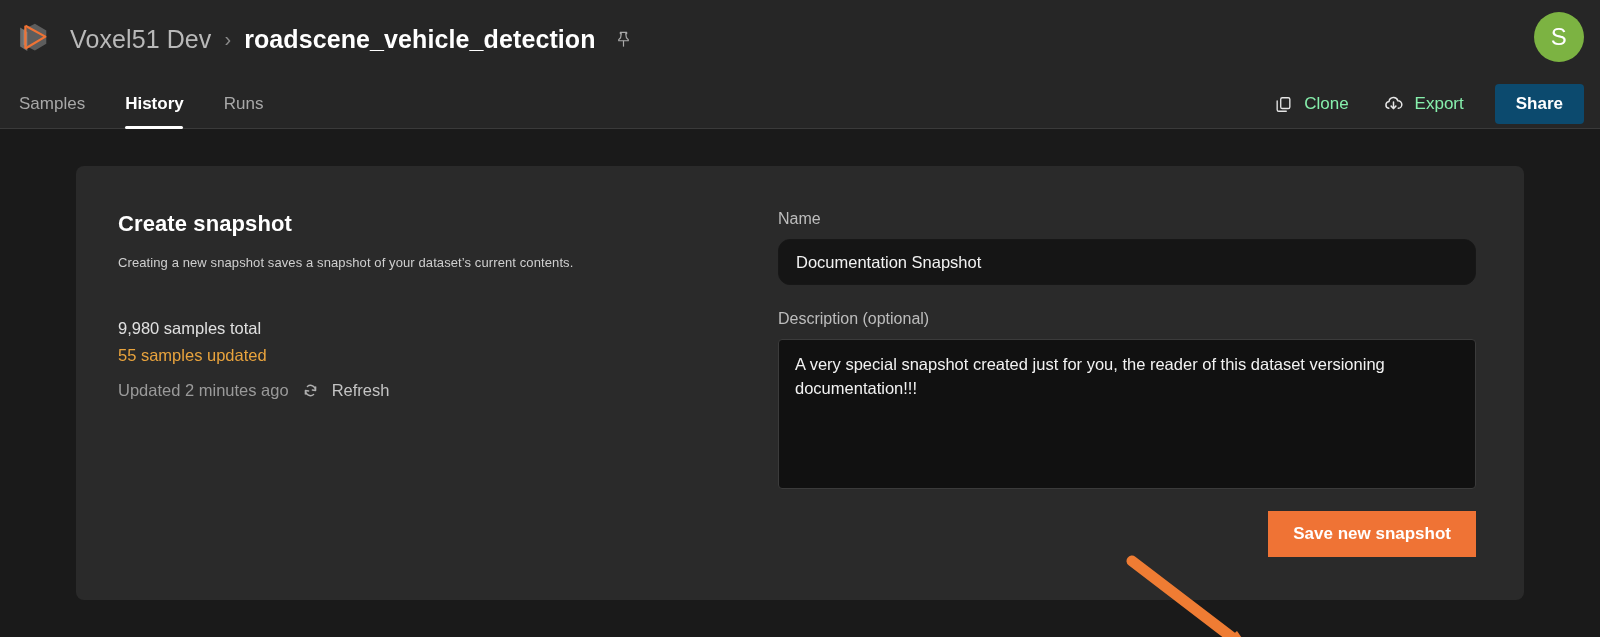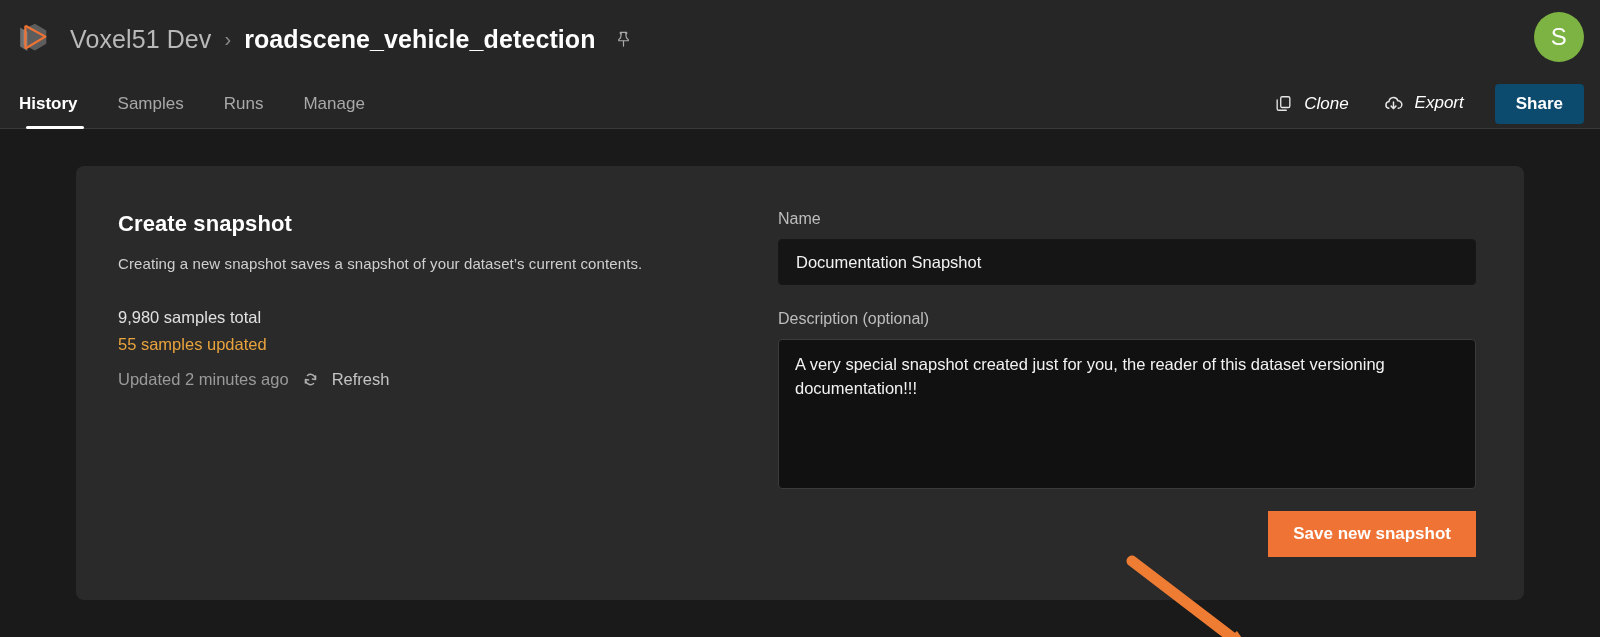--- a/index.html
+++ b/index.html
@@ -152,32 +152,31 @@
     right: 16px;
     top: 0;
     height: 51px;
     display: flex;
     align-items: center;
     gap: 0;
   }
 
   .action-btn {
     display: flex;
-    align-items: flex-start;
+    align-items: flex-end;
     gap: 11px;
     padding: 8px 17px;
     font-size: 17px;
-    color: #ffffff;
+    color: #86efac;
     cursor: pointer;
     background: transparent;
     border: none;
     border-radius: 4px;
     font-family: inherit;
     white-space: nowrap;
-    font-style: italic;
   }
 
   .action-btn svg { display: block; }
 
   .share-btn {
     margin-left: 14px;
     background: #0c4a6e;
     color: #ffffff;
     font-size: 17px;
     font-weight: bold;
@@ -225,23 +224,23 @@
 
   .card-title {
     font-size: 22px;
     font-weight: bold;
     color: #ffffff;
     margin-bottom: 18px;
     letter-spacing: 0.1px;
   }
 
   .card-sub {
-    font-size: 15px;
+    font-size: 13px;
     color: #cfcfcf;
-    margin-bottom: 36px;
+    margin-bottom: 49px;
     letter-spacing: 0.1px;
   }
 
   .stat-total {
     font-size: 16.5px;
     color: #e0e0e0;
     margin-bottom: 8px;
   }
 
   .stat-updated {
@@ -281,21 +280,21 @@
     margin-bottom: 11px;
     display: block;
   }
 
   .name-input {
     display: block;
     width: 100%;
     height: 46px;
     background: #151515;
     border: 1px solid #171717;
-    border-radius: 4px;
+    border-radius: 12px;
     color: #f2f2f2;
     font-size: 16.5px;
     font-family: inherit;
     padding: 0 17px;
     outline: none;
   }
 
   .spacer { height: 25px; }
 
   .desc-area {
@@ -367,31 +366,28 @@
         <line x1="12" y1="13.6" x2="12" y2="21" stroke="#d0d0d0" stroke-width="1.5"></line>
       </svg>
     </div>
 
     <div class="avatar">
       <span>S</span>
     </div>
 
     <div class="tabs-row">
       <div class="tabs">
+        <div class="tab">
+          <span>Samples</span>
+        </div>
         <div class="tab active">
           <span>History</span>
         </div>
         <div class="tab">
-          <span>Samples</span>
-        </div>
-        <div class="tab">
           <span>Runs</span>
-        </div>
-        <div class="tab">
-          <span>Manage</span>
         </div>
       </div>
 
       <div class="top-actions">
         <button class="action-btn">
           <svg width="19" height="19" viewBox="0 0 24 24">
             <rect x="8.5" y="3.5" width="11.5" height="13.5" rx="2" fill="none" stroke="#e6e6e6" stroke-width="1.7"></rect>
             <path d="M15.5 20.5 H6 a2 2 0 0 1 -2 -2 V7.5" fill="none" stroke="#e6e6e6" stroke-width="1.7" stroke-linecap="round"></path>
           </svg>
           <span>Clone</span>

